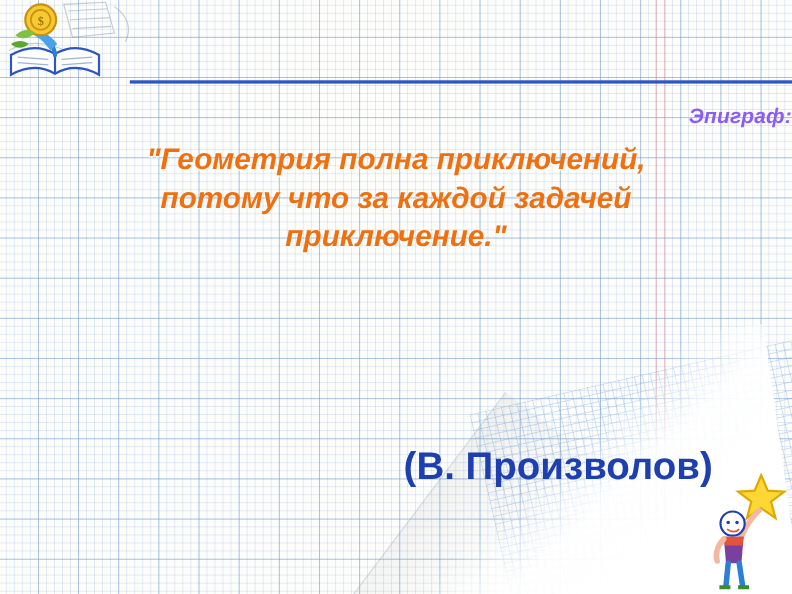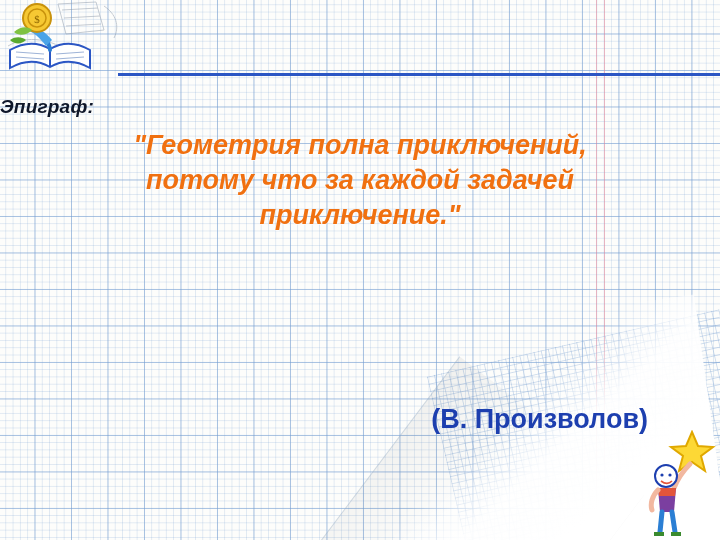--- a/index.html
+++ b/index.html
@@ -113,25 +113,25 @@
     height: 0;
     border-top: 3px solid #2b56c4;
   }
 
   
   .epigraph-label {
     position: absolute;
     left: 0;
     top: 96px;
     width: 720px;
-    text-align: left;
+    text-align: right;
     font-size: 19px;
     font-weight: bold;
     font-style: italic;
-    color: #0f172a;
+    color: #8b5cf6;
     letter-spacing: .2px;
   }
 
   .quote {
     position: absolute;
     left: 8px;
     top: 128px;
     width: 704px;
     text-align: center;
     font-size: 27px;
@@ -145,21 +145,21 @@
     display: block;
     white-space: nowrap;
   }
 
   .author {
     position: absolute;
     left: 0;
     top: 404px;
     width: 648px;
     text-align: right;
-    font-size: 27px;
+    font-size: 35px;
     font-weight: bold;
     color: #1d3faf;
   }
 
   
   .clipart-person {
     position: absolute;
     left: 640px;
     top: 430px;
     width: 80px;

